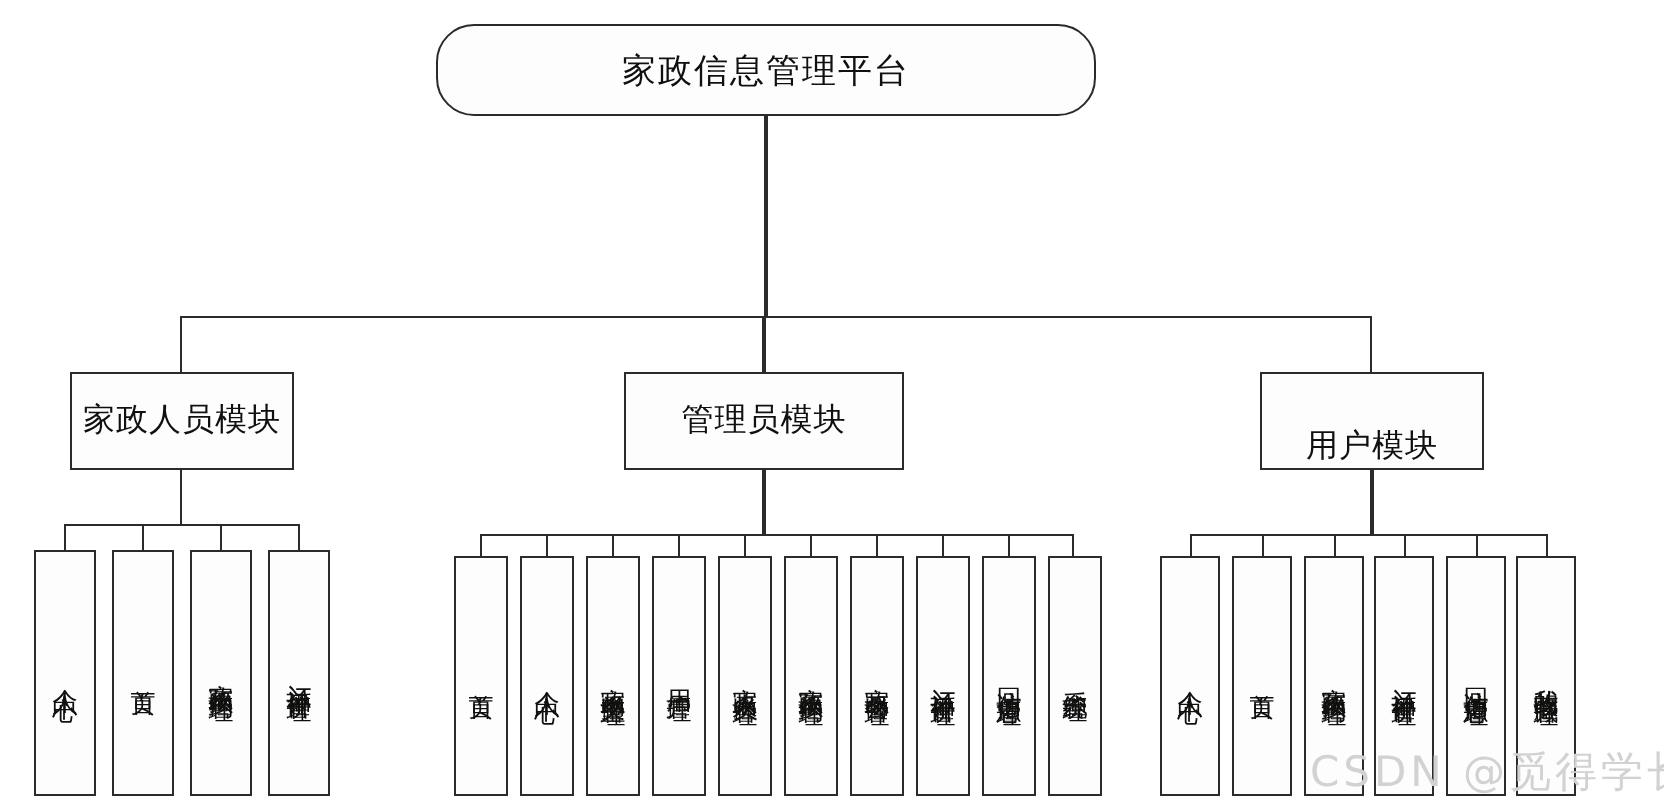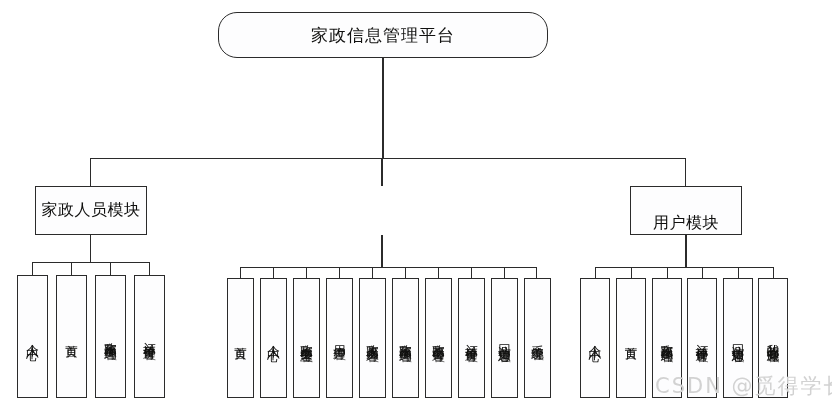--- a/index.html
+++ b/index.html
@@ -77,20 +77,23 @@
   <div class="line line-thick-v" style="left:382px; top:58px; height:100px;"></div>
 
   <div class="line line-h" style="left:90px; top:158px; width:595px;"></div>
 
   <div class="line line-v" style="left:90px; top:158px; height:28px;"></div>
   <div class="line line-thick-v" style="left:381px; top:158px; height:28px;"></div>
   <div class="line line-v" style="left:685px; top:158px; height:28px;"></div>
 
   <div class="box box-module" style="left:35px; top:186px; width:112px; height:49px;">
     <span>家政人员模块</span>
+  </div>
+  <div class="box box-module" style="left:312px; top:186px; width:140px; height:49px;">
+    <span>管理员模块</span>
   </div>
   <div class="box box-module" style="left:630px; top:186px; width:112px; height:49px;align-items:flex-end;">
     <span>用户模块</span>
   </div>
 
   <div class="line line-v" style="left:90px; top:235px; height:27px;"></div>
   <div class="line line-h" style="left:32px; top:262px; width:118px;"></div>
   <div class="line line-v" style="left:32px; top:262px; height:13px;"></div>
   <div class="line line-v" style="left:71px; top:262px; height:13px;"></div>
   <div class="line line-v" style="left:110px; top:262px; height:13px;"></div>

